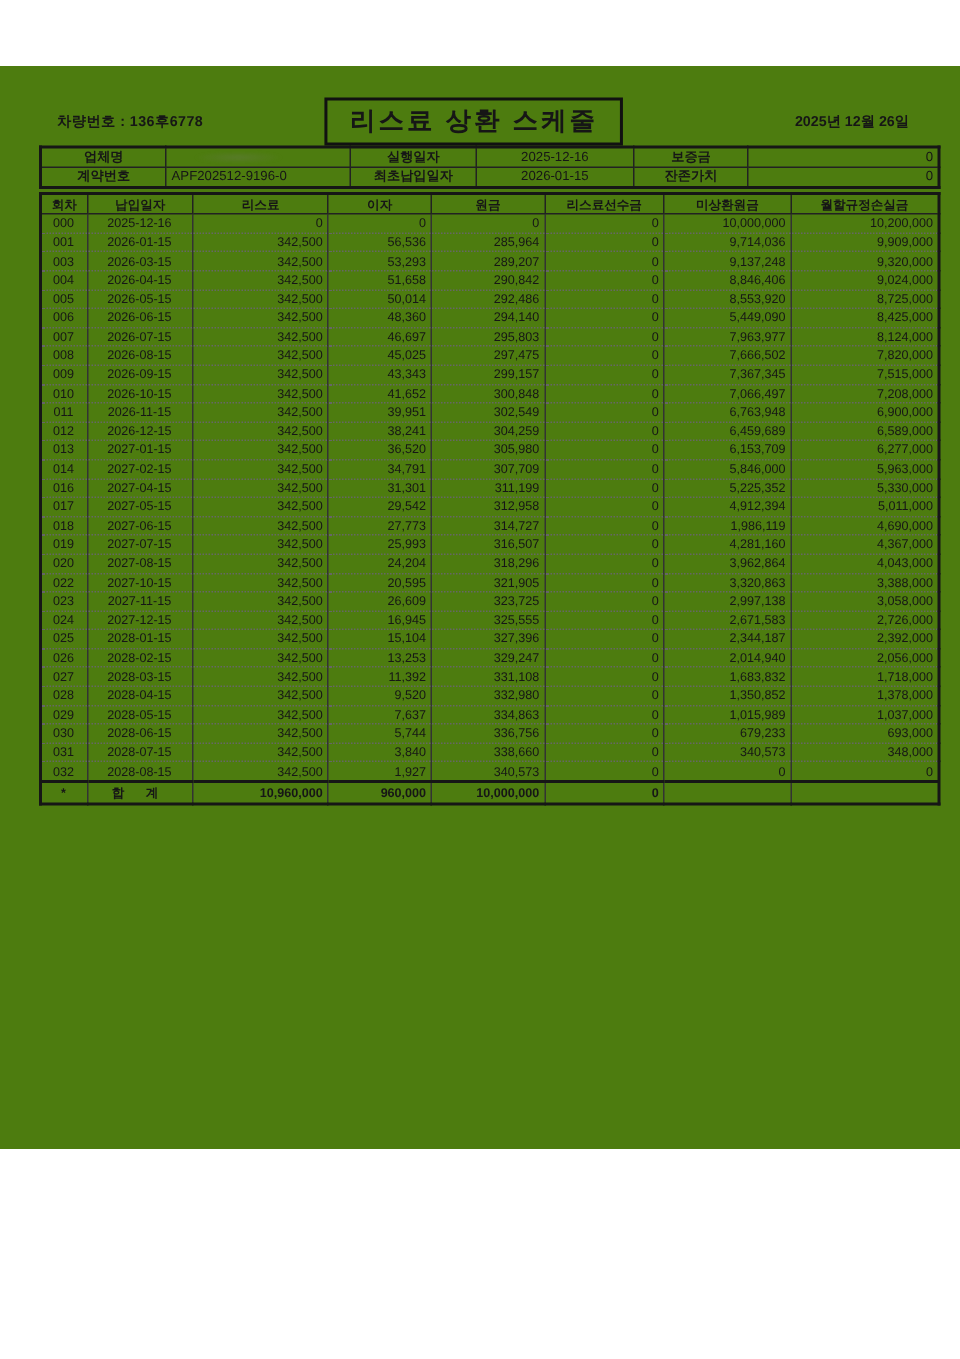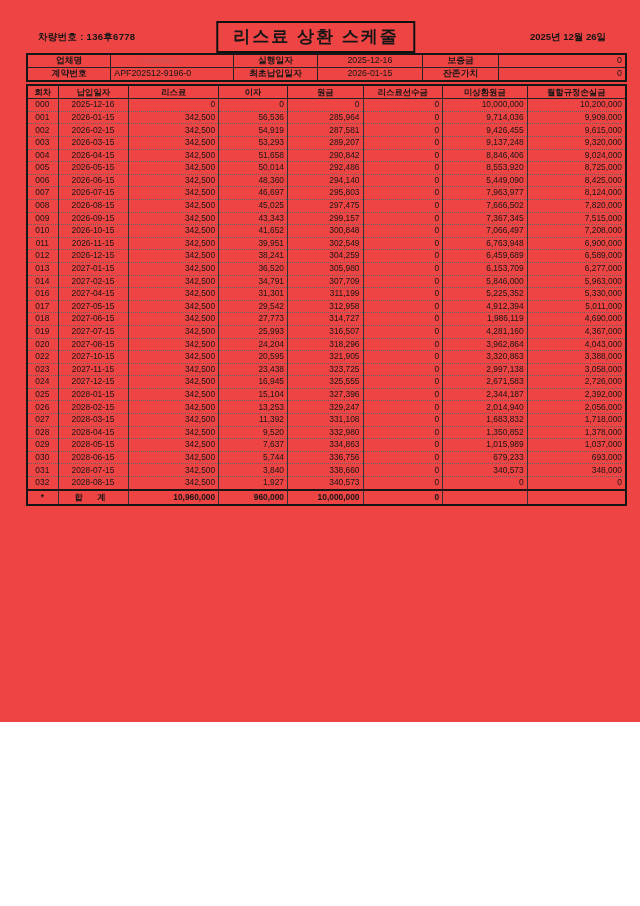--- a/index.html
+++ b/index.html
@@ -1,22 +1,23 @@
 <!DOCTYPE html>
 <html><head>
 <meta charset="utf-8">
 <style>
   html,body{margin:0;padding:0;background:#ffffff;}
   .page{
     position:relative;
     width:640px;height:722px;
-    background:#ef4444;
+    background:#4d7c0f;
     font-family:"Liberation Sans","DejaVu Sans",sans-serif;
     color:#161616;
     overflow:hidden;
+    margin-top:44px;
   }
   
   .top-header{position:relative;height:52px;}
   .vehicle-no{position:absolute;left:38px;top:31px;font-size:9.5px;font-weight:bold;letter-spacing:.3px;}
   .title-box{
     position:absolute;left:50%;top:21px;transform:translateX(-52%);
     border:2px solid #111;padding:2px 15px 3px;
     font-size:17px;font-weight:bold;letter-spacing:2px;white-space:nowrap;
   }
   .print-date{position:absolute;right:34px;top:31px;font-size:9.5px;font-weight:bold;}
@@ -157,30 +158,20 @@
           <td data-name="schedule-cell">001</td>
           <td data-name="schedule-cell">2026-01-15</td>
           <td data-name="schedule-cell">342,500</td>
           <td data-name="schedule-cell">56,536</td>
           <td data-name="schedule-cell">285,964</td>
           <td data-name="schedule-cell">0</td>
           <td data-name="schedule-cell">9,714,036</td>
           <td data-name="schedule-cell">9,909,000</td>
         </tr>
         <tr data-name="schedule-row">
-          <td data-name="schedule-cell">002</td>
-          <td data-name="schedule-cell">2026-02-15</td>
-          <td data-name="schedule-cell">342,500</td>
-          <td data-name="schedule-cell">54,919</td>
-          <td data-name="schedule-cell">287,581</td>
-          <td data-name="schedule-cell">0</td>
-          <td data-name="schedule-cell">9,426,455</td>
-          <td data-name="schedule-cell">9,615,000</td>
-        </tr>
-        <tr data-name="schedule-row">
           <td data-name="schedule-cell">003</td>
           <td data-name="schedule-cell">2026-03-15</td>
           <td data-name="schedule-cell">342,500</td>
           <td data-name="schedule-cell">53,293</td>
           <td data-name="schedule-cell">289,207</td>
           <td data-name="schedule-cell">0</td>
           <td data-name="schedule-cell">9,137,248</td>
           <td data-name="schedule-cell">9,320,000</td>
         </tr>
         <tr data-name="schedule-row">
@@ -350,21 +341,21 @@
           <td data-name="schedule-cell">20,595</td>
           <td data-name="schedule-cell">321,905</td>
           <td data-name="schedule-cell">0</td>
           <td data-name="schedule-cell">3,320,863</td>
           <td data-name="schedule-cell">3,388,000</td>
         </tr>
         <tr data-name="schedule-row">
           <td data-name="schedule-cell">023</td>
           <td data-name="schedule-cell">2027-11-15</td>
           <td data-name="schedule-cell">342,500</td>
-          <td data-name="schedule-cell">23,438</td>
+          <td data-name="schedule-cell">26,609</td>
           <td data-name="schedule-cell">323,725</td>
           <td data-name="schedule-cell">0</td>
           <td data-name="schedule-cell">2,997,138</td>
           <td data-name="schedule-cell">3,058,000</td>
         </tr>
         <tr data-name="schedule-row">
           <td data-name="schedule-cell">024</td>
           <td data-name="schedule-cell">2027-12-15</td>
           <td data-name="schedule-cell">342,500</td>
           <td data-name="schedule-cell">16,945</td>

